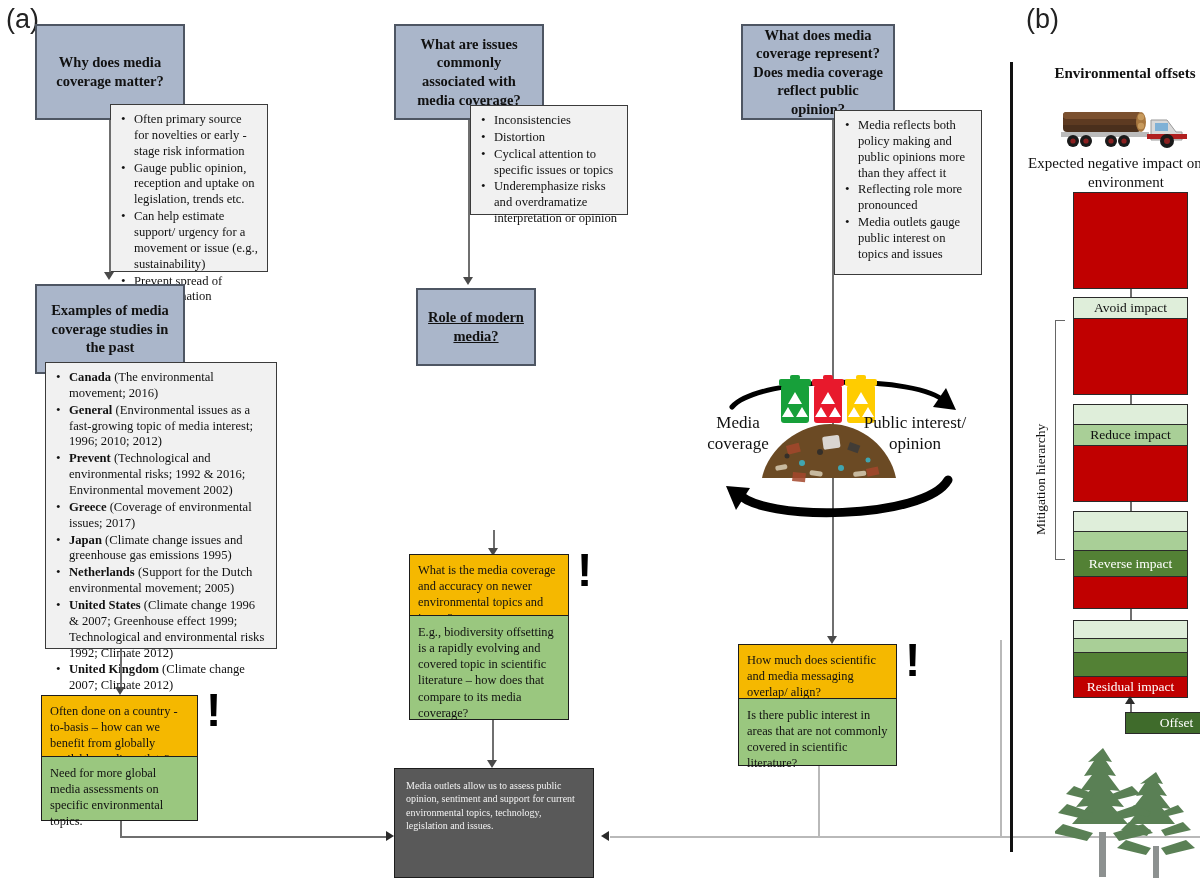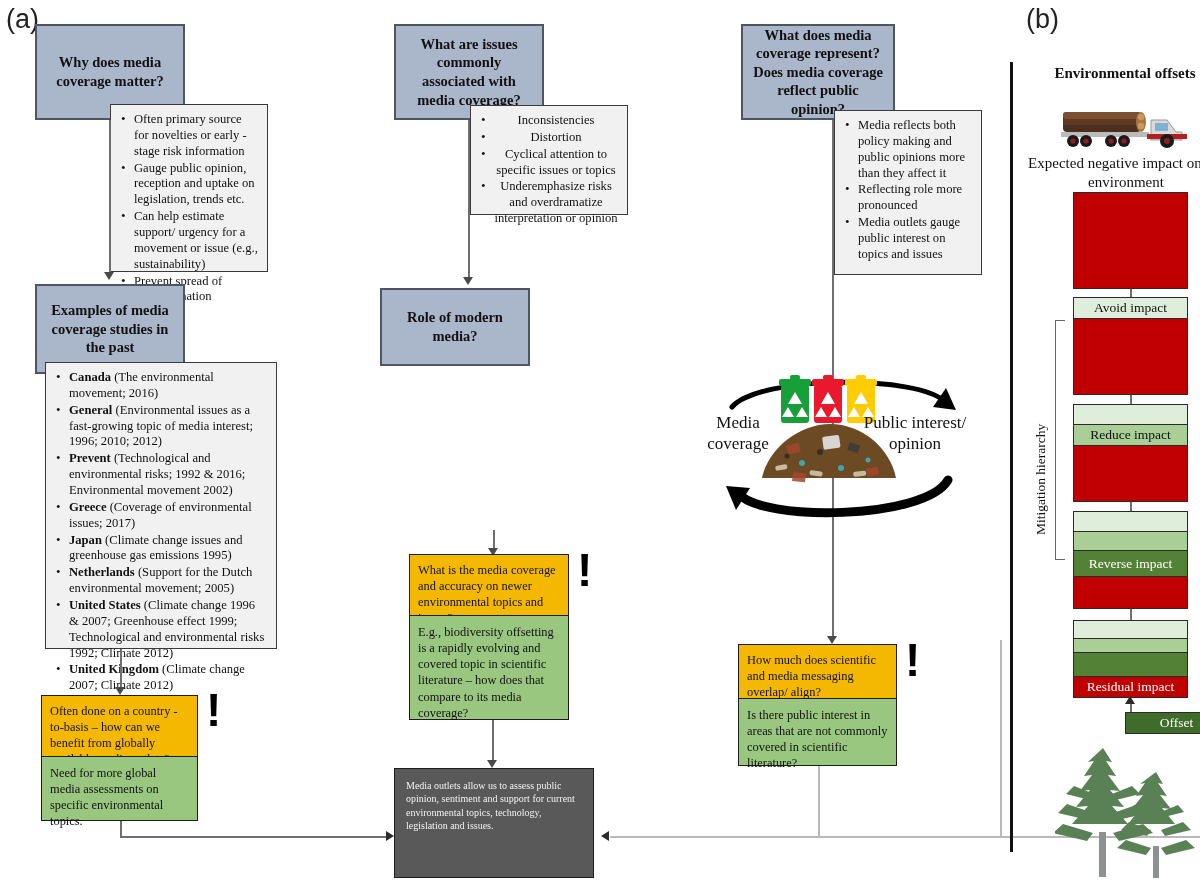--- a/index.html
+++ b/index.html
@@ -95,33 +95,33 @@
   <div class="abs ybox" style="left:41px;top:695px;width:157px;height:61px;">Often done on a country -to-basis – how can we benefit from globally available media outlets?</div>
   <div class="abs gbox" style="left:41px;top:756px;width:157px;height:65px;">Need for more global media assessments on specific environmental topics.</div>
   <div class="abs bang" style="left:206px;top:690px;">!</div>
 
   <div class="abs ln lnv" style="left:120px;top:821px;height:16px;"></div>
   <div class="abs ln lnh" style="left:120px;top:836px;width:268px;"></div>
   <div class="abs arrow-r" style="left:386px;top:831px;"></div>
 
   <div class="abs qbox" style="left:394px;top:24px;width:150px;height:96px;">What are issues commonly associated with media coverage?</div>
 
-  <div class="abs dbox" style="left:470px;top:105px;width:158px;height:110px;text-align:center;">
+  <div class="abs dbox" style="left:470px;top:105px;width:158px;height:110px;">
     <ul>
         <li>Inconsistencies</li>
         <li>Distortion</li>
         <li>Cyclical attention to specific issues or topics</li>
         <li>Underemphasize risks and overdramatize interpretation or opinion</li>
       </ul>
   </div>
 
   <div class="abs ln lnv" style="left:468px;top:120px;height:160px;"></div>
   <div class="abs arrow-d" style="left:463px;top:277px;"></div>
 
-  <div class="abs qbox" style="left:380px;top:288px;width:150px;height:78px;">Role of modern media?</div>
+  <div class="abs qbox" style="left:416px;top:288px;width:120px;height:78px;text-decoration:underline;">Role of modern media?</div>
 
 
   <div class="abs ln lnv" style="left:493px;top:530px;height:22px;"></div>
   <div class="abs arrow-d" style="left:488px;top:548px;"></div>
 
   <div class="abs ybox" style="left:409px;top:554px;width:160px;height:61px;">What is the media coverage and accuracy on newer environmental topics and issues?</div>
   <div class="abs gbox" style="left:409px;top:615px;width:160px;height:105px;">E.g., biodiversity offsetting is a rapidly evolving and covered topic in scientific literature – how does that compare to its media coverage?</div>
   <div class="abs bang" style="left:577px;top:550px;">!</div>
 
   <div class="abs ln lnv" style="left:492px;top:720px;height:44px;"></div>

